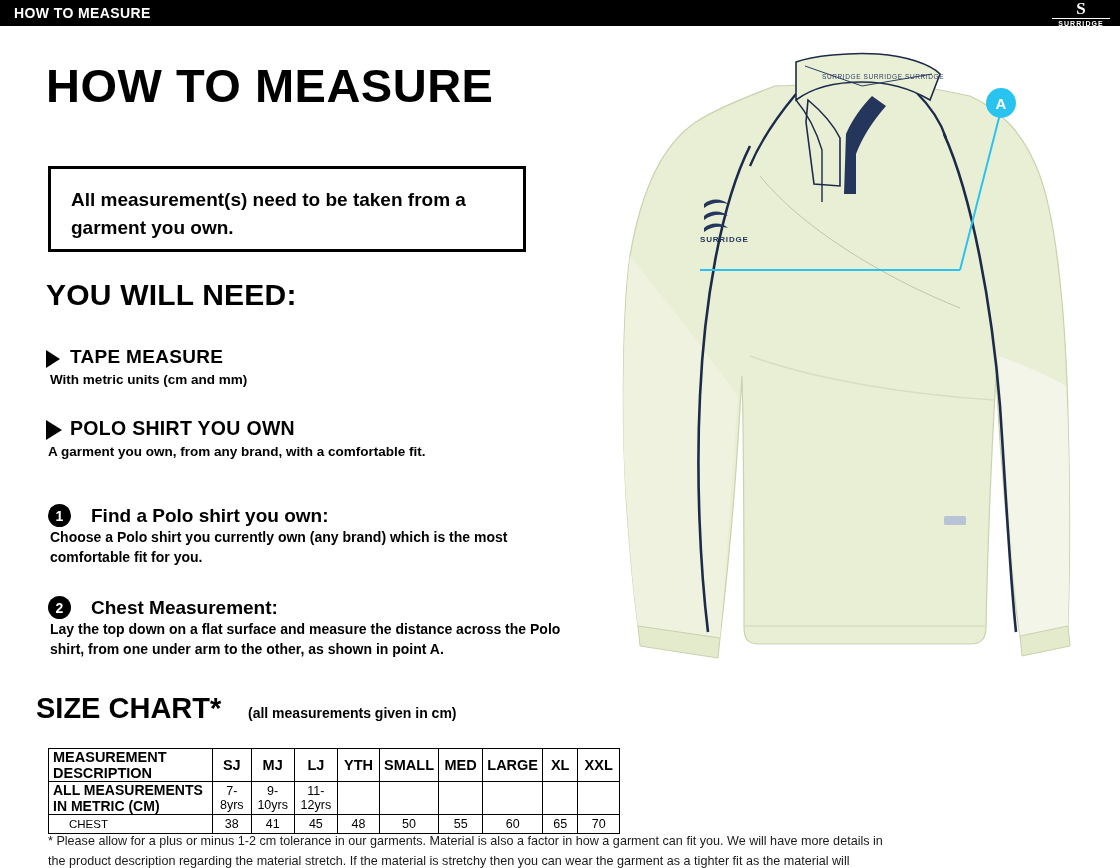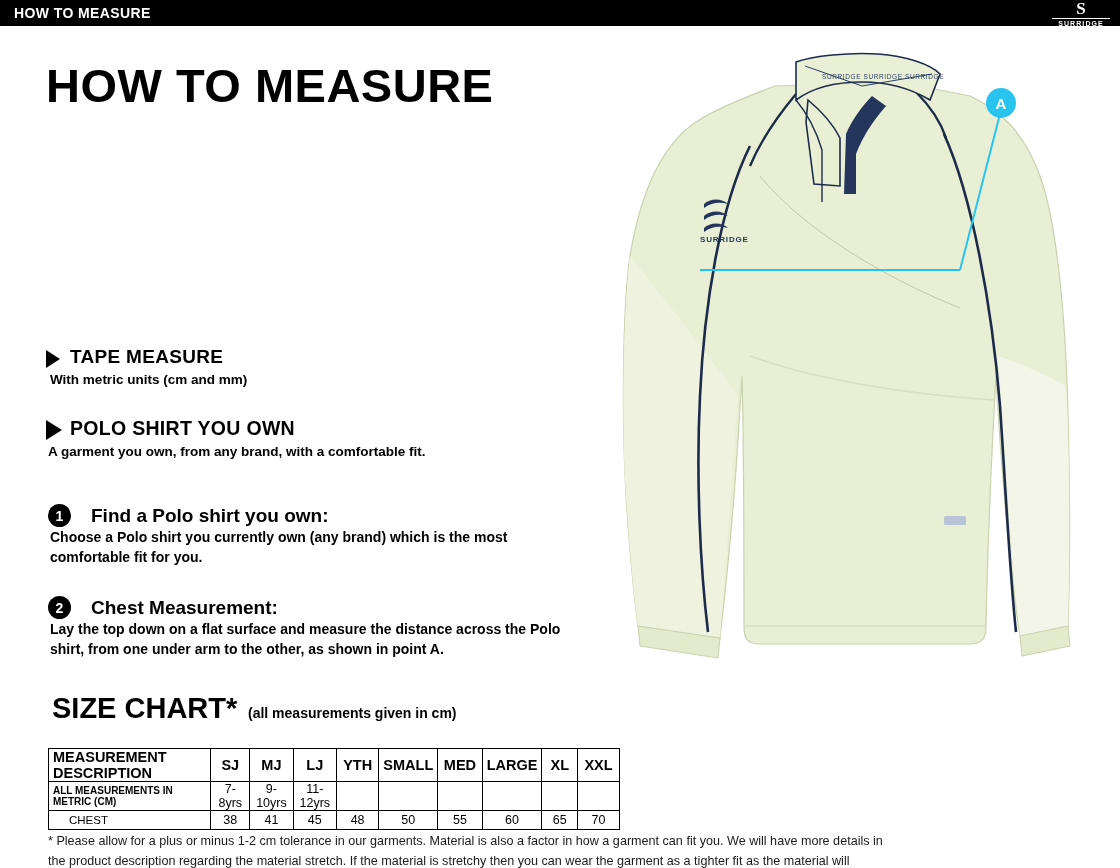--- a/index.html
+++ b/index.html
@@ -155,21 +155,21 @@
     width: 540px;
     font-size: 14px;
     font-weight: bold;
     line-height: 1.45;
   }
   #step-0 { top: 478px; }
   #step-1 { top: 570px; }
 
   .sizechart-title {
     position: absolute;
-    left: 52px; top: 666px;
+    left: 36px; top: 666px;
     font-size: 29px;
     font-weight: bold;
   }
   .sizechart-note {
     position: absolute;
     left: 248px; top: 679px;
     font-size: 14px;
     font-weight: bold;
   }
 
@@ -195,21 +195,21 @@
   }
   .size-table thead th.desc {
     text-align: left;
     width: 232px;
     padding-left: 4px;
     border-radius: 8px;
   }
   .size-table td.desc {
     text-align: left;
     font-weight: bold;
-    font-size: 10px;
+    font-size: 14px;
     padding-left: 4px;
   }
   .size-table td.desc-plain {
     text-align: left;
     font-size: 11.5px;
     padding-left: 20px;
   }
   .size-table td.size-col, .size-table th.size-col { width: 50px; }
   .size-table th.size-col.wide, .size-table td.size-col.wide { width: 57px; }
 
@@ -253,21 +253,25 @@
       <div class="brand-rule"></div>
       <div class="brand-word">SURRIDGE</div>
     </div>
   </div>
 </div>
 
 <div class="left">
 
   <div class="page-title">HOW TO MEASURE</div>
 
-
+  <div class="notice">
+    <div class="notice-text">All measurement(s) need to be taken from a garment you own.</div>
+  </div>
+
+  <div class="need-title">YOU WILL NEED:</div>
 
   <div class="need-item" id="need-0">
     <span class="tri"></span>
     <span class="head">TAPE MEASURE</span>
     <span class="sub">With metric units (cm and mm)</span>
   </div>
 
   <div class="need-item" id="need-1">
     <span class="tri-hollow"></span>
     <span class="head">POLO SHIRT YOU OWN</span>

